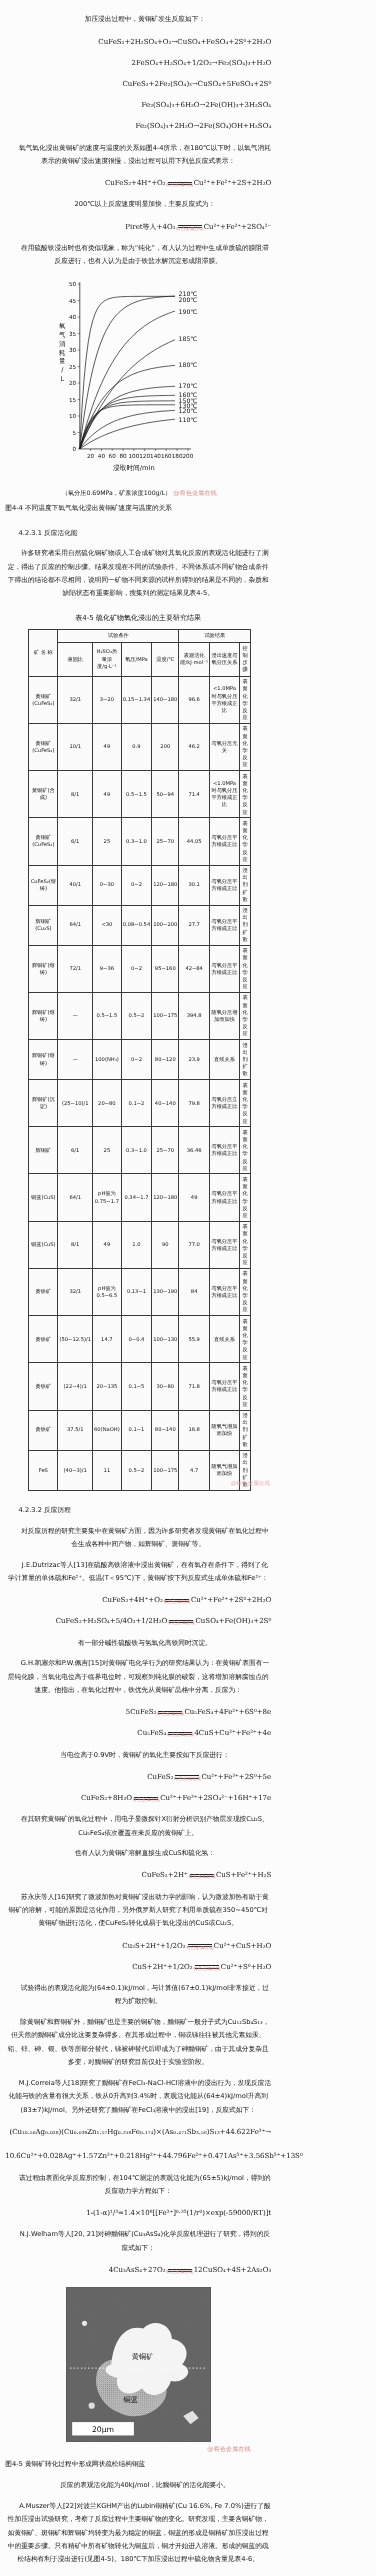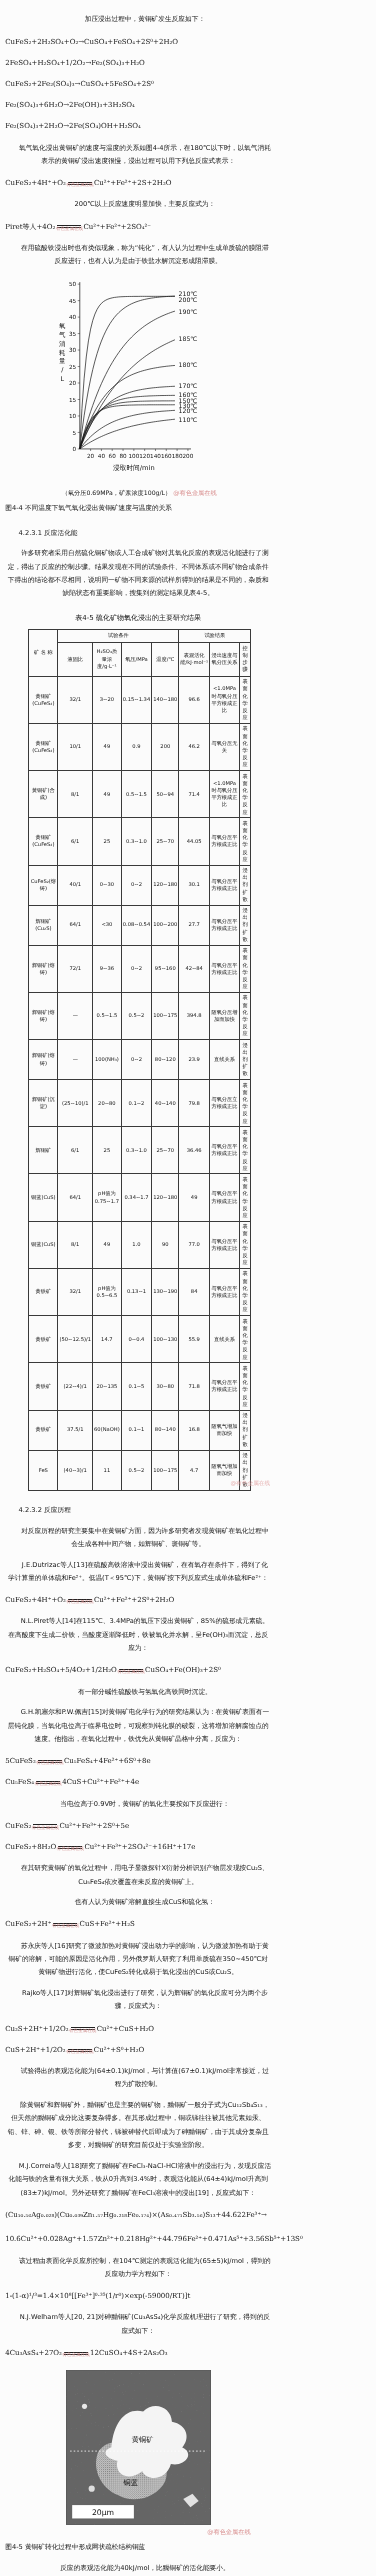--- a/index.html
+++ b/index.html
@@ -2,21 +2,21 @@
 <html style="font-size:8.2px"><head>
 <meta charset="utf-8">
 <style>
   html,body{margin:0;padding:0;background:#ffffff;}
   .page{position:relative;width:376px;height:3718px;overflow:hidden;background:#fcfcfc;
         color:#141414;font-family:"DejaVu Sans","Liberation Sans",sans-serif;}
   .content{width:266px;padding:6.2px 0 0 5.2px;font-size:6.7px;}
   p{margin:7.2px 0;line-height:13.4px;}
   .para{text-indent:2em;text-align:center;}
   .heading{margin:13.4px 0 7.2px 0;text-indent:2em;}
-  .eq{display:block;text-align:left;margin:8.8px 0;line-height:12.4px;
+  .eq{display:block;text-align:right;margin:8.8px 0;line-height:12.4px;
       font-family:"DejaVu Serif","Liberation Serif",serif;font-size:7px;}
   .rx{display:inline-block;width:24px;height:3.1px;border-top:0.8px solid #222;
       border-bottom:0.8px solid #222;box-sizing:border-box;vertical-align:middle;
       margin:0 2.1px;position:relative;}
   .rx .wmi{position:absolute;left:50%;top:-3.6px;transform:translateX(-50%);
       color:#cf8d8d;font-size:4.6px;white-space:nowrap;opacity:.9;
       font-family:"DejaVu Sans",sans-serif;}
   figure{margin:10.3px 0;}
   .chartfig{margin-left:49px;}
   .semfig{margin-left:61px;}
@@ -342,34 +342,32 @@
             </tr>
           </tbody>
     </table>
     <span class="tbl-wm">@有色金属在线</span>
   </div>
 
   <p class="heading">4.2.3.2 反应历程</p>
   <p class="para">对反应历程的研究主要集中在黄铜矿方面，因为许多研究者发现黄铜矿在氧化过程中会生成各种中间产物，如辉铜矿、斑铜矿等。</p>
   <p class="para">J.E.Dutrizac等人[13]在硫酸高铁溶液中浸出黄铜矿，在有氧存在条件下，得到了化学计算量的单体硫和Fe²⁺。低温(T＜95℃)下，黄铜矿按下列反应式生成单体硫和Fe²⁺：</p>
   <div class="eq"><span>CuFeS₂+4H⁺+O₂</span><span class="rx"><span class="wmi">有色金属在线</span></span><span>Cu²⁺+Fe²⁺+2S⁰+2H₂O</span></div>
-  <p class="para">N.L.Piret等人[14]在115℃、3.4MPa的氧压下浸出黄铜矿，85%的硫形成元素硫。在高酸度下生成二价铁，当酸度逐渐降低时，铁被氧化并水解，呈Fe(OH)₃而沉淀，总反应为：</p>
   <div class="eq"><span>CuFeS₂+H₂SO₄+5/4O₂+1/2H₂O</span><span class="rx"><span class="wmi">有色金属在线</span></span><span>CuSO₄+Fe(OH)₃+2S⁰</span></div>
   <p class="para">有一部分碱性硫酸铁与氢氧化高铁同时沉淀。</p>
   <p class="para">G.H.凯塞尔和P.W.佩吉[15]对黄铜矿电化学行为的研究结果认为：在黄铜矿表面有一层钝化膜，当氧化电位高于临界电位时，可观察到钝化膜的破裂，这将增加溶解腐蚀点的速度。他指出，在氧化过程中，铁优先从黄铜矿晶格中分离，反应为：</p>
   <div class="eq"><span>5CuFeS₂</span><span class="rx"><span class="wmi">有色金属在线</span></span><span>Cu₅FeS₄+4Fe²⁺+6S⁰+8e</span></div>
   <div class="eq"><span>Cu₅FeS₄</span><span class="rx"><span class="wmi">有色金属在线</span></span><span>4CuS+Cu²⁺+Fe²⁺+4e</span></div>
   <p class="para">当电位高于0.9V时，黄铜矿的氧化主要按如下反应进行：</p>
   <div class="eq"><span>CuFeS₂</span><span class="rx"><span class="wmi">有色金属在线</span></span><span>Cu²⁺+Fe³⁺+2S⁰+5e</span></div>
   <div class="eq"><span>CuFeS₂+8H₂O</span><span class="rx"><span class="wmi">有色金属在线</span></span><span>Cu²⁺+Fe³⁺+2SO₄²⁻+16H⁺+17e</span></div>
   <p class="para">在其研究黄铜矿的氧化过程中，用电子显微探针X衍射分析识别产物层发现按Cu₂S、Cu₅FeS₄依次覆盖在未反应的黄铜矿上。</p>
   <p class="para">也有人认为黄铜矿溶解直接生成CuS和硫化氢：</p>
   <div class="eq"><span>CuFeS₂+2H⁺</span><span class="rx"><span class="wmi">有色金属在线</span></span><span>CuS+Fe²⁺+H₂S</span></div>
   <p class="para">苏永庆等人[16]研究了微波加热对黄铜矿浸出动力学的影响，认为微波加热有助于黄铜矿的溶解，可能的原因是活化作用，另外俄罗斯人研究了利用单质硫在350~450℃对黄铜矿物进行活化，使CuFeS₂转化成易于氧化浸出的CuS或Cu₂S。</p>
-  <p class="para">Rajko等人[17]对辉铜矿氧化浸出进行了研究，认为辉铜矿的氧化反应可分为两个步骤，反应式为：</p>
   <div class="eq"><span>Cu₂S+2H⁺+1/2O₂</span><span class="rx"><span class="wmi">有色金属在线</span></span><span>Cu²⁺+CuS+H₂O</span></div>
   <div class="eq"><span>CuS+2H⁺+1/2O₂</span><span class="rx"><span class="wmi">有色金属在线</span></span><span>Cu²⁺+S⁰+H₂O</span></div>
   <p class="para">试验得出的表观活化能为(64±0.1)kJ/mol，与计算值(67±0.1)kJ/mol非常接近，过程为扩散控制。</p>
   <p class="para">除黄铜矿和辉铜矿外，黝铜矿也是主要的铜矿物，黝铜矿一般分子式为Cu₁₂Sb₄S₁₃，但天然的黝铜矿成分比这要复杂得多。在其形成过程中，铜或锑往往被其他元素如汞、铅、锌、砷、银、铁等所部分替代，锑被砷替代后即成为了砷黝铜矿，由于其成分复杂且多变，对黝铜矿的研究目前仅处于实验室阶段。</p>
   <p class="para">M.J.Correia等人[18]研究了黝铜矿在FeCl₃-NaCl-HCl溶液中的浸出行为，发现反应活化能与铁的含量有很大关系，铁从0升高到3.4%时，表观活化能从(64±4)kJ/mol升高到(83±7)kJ/mol。另外还研究了黝铜矿在FeCl₃溶液中的浸出[19]，反应式如下：</p>
   <div class="eq" style="margin-bottom:1px">(Cu₁₀.₅₆Ag₀.₀₂₈)(Cu₀.₀₃₉Zn₁.₅₇Hg₀.₂₁₈Fe₀.₁₇₄)×(As₀.₄₇₁Sb₃.₅₆)S₁₃+44.622Fe³⁺→</div>
   <div class="eq" style="margin-top:12px">10.6Cu²⁺+0.028Ag⁺+1.57Zn²⁺+0.218Hg²⁺+44.796Fe²⁺+0.471As⁵⁺+3.56Sb⁵⁺+13S⁰</div>
   <p class="para">该过程由表面化学反应所控制，在104℃测定的表观活化能为(65±5)kJ/mol，得到的反应动力学方程如下：</p>
   <div class="eq">1-(1-α)¹/³=1.4×10⁸[[Fe³⁺]⁰·³⁵(1/r⁰)×exp(-59000/RT)]t</div>
   <p class="para">N.J.Welham等人[20, 21]对砷黝铜矿(Cu₃AsS₄)化学反应机理进行了研究，得到的反应式如下：</p>

